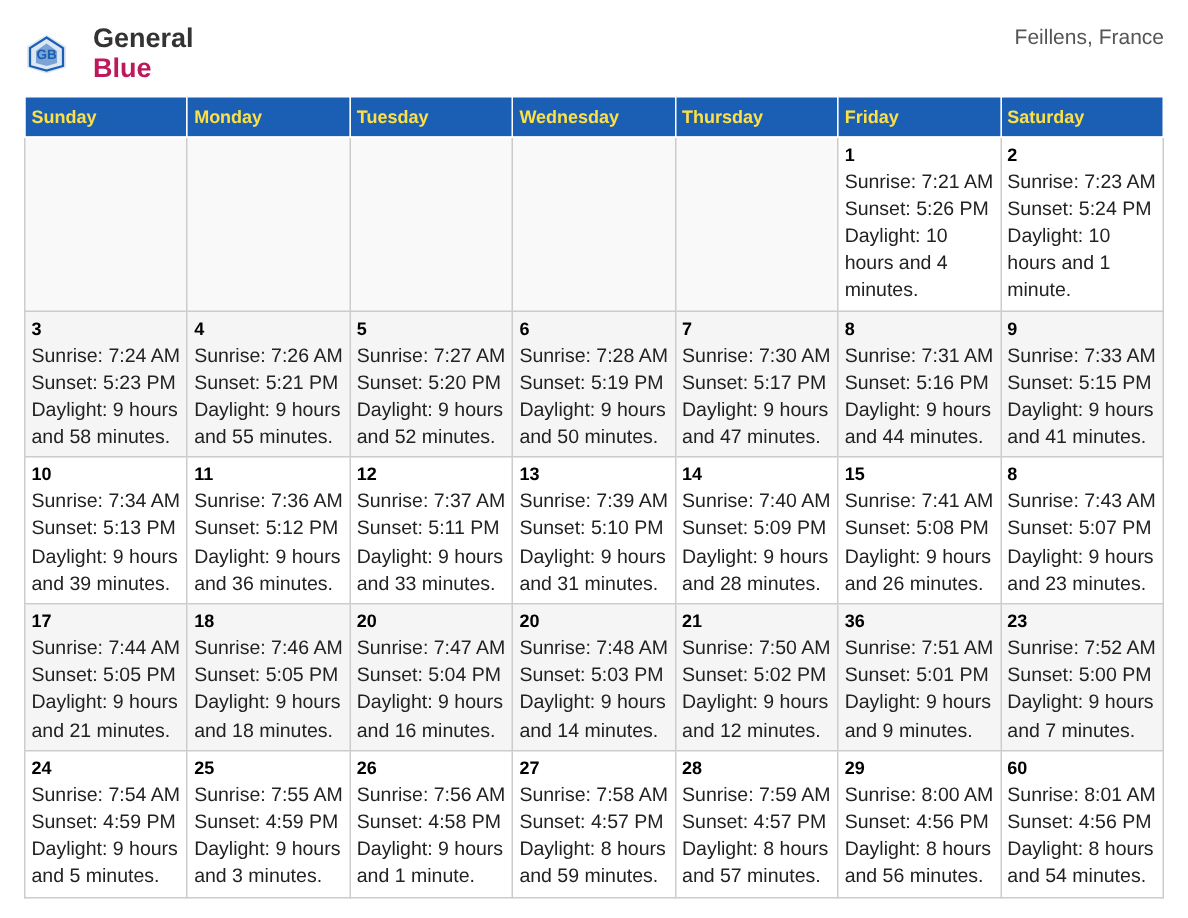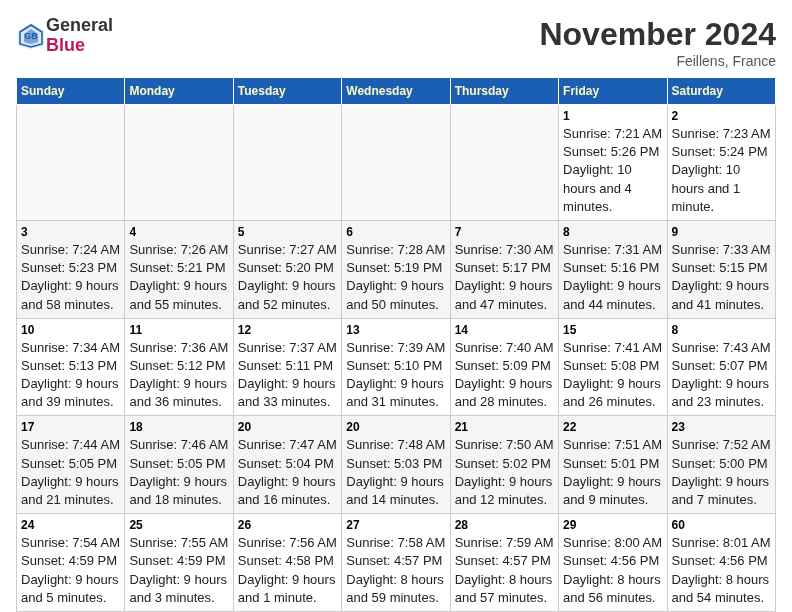--- a/index.html
+++ b/index.html
@@ -12,21 +12,21 @@
     }
     .header {
       display: flex;
       justify-content: space-between;
       align-items: flex-start;
       margin-bottom: 8px;
     }
     .logo {
       display: flex;
       align-items: center;
-      gap: 0;
+      gap: 16px;
     }
     .logo-text {
       font-size: 18px;
       font-weight: bold;
       color: #333;
       line-height: 1.1;
     }
     .logo-text .blue { color: #be185d; }
     .logo-icon {
       width: 30px;
@@ -44,21 +44,21 @@
       font-size: 14px;
       color: #555;
     }
     table {
       width: 100%;
       border-collapse: collapse;
       font-size: 11px;
     }
     thead th {
       background-color: #1a5fb4;
-      color: #fef9c3;
+      color: #fde047;
       padding: 6px 4px;
       text-align: left;
       font-size: 12px;
       font-weight: bold;
       border: 1px solid #fff;
     }
     td {
       border: 1px solid #ccc;
       vertical-align: top;
       padding: 4px;
@@ -94,21 +94,20 @@
       <polygon points="15,4 26,11 26,23 15,26 4,23 4,11" fill="none" stroke="#1a5fb4" stroke-width="1.5"></polygon>
       <polygon points="15,8 22,13 22,21 15,23 8,21 8,13" fill="#1a5fb4" opacity="0.5"></polygon>
       <text x="15" y="18" text-anchor="middle" font-size="9" fill="#1a5fb4" font-weight="bold">GB</text>
     </svg>
     <div class="logo-text">
       <span>General</span><br>
       <span class="blue">Blue</span>
     </div>
   </div>
   <div class="title-block">
-    <div class="month-title">November 2024</div>
     <div class="location">Feillens, France</div>
   </div>
 </div>
 
 <table>
   <thead>
     <tr>
     <th>Sunday</th>
         <th>Monday</th>
         <th>Tuesday</th>
@@ -209,21 +208,21 @@
         </td>
         <td>
           <span class="day-num">20</span>
           <div class="day-info">Sunrise: 7:48 AM<br>Sunset: 5:03 PM<br>Daylight: 9 hours and 14 minutes.</div>
         </td>
         <td>
           <span class="day-num">21</span>
           <div class="day-info">Sunrise: 7:50 AM<br>Sunset: 5:02 PM<br>Daylight: 9 hours and 12 minutes.</div>
         </td>
         <td>
-          <span class="day-num">22</span>
+          <span class="day-num">36</span>
           <div class="day-info">Sunrise: 7:51 AM<br>Sunset: 5:01 PM<br>Daylight: 9 hours and 9 minutes.</div>
         </td>
         <td>
           <span class="day-num">23</span>
           <div class="day-info">Sunrise: 7:52 AM<br>Sunset: 5:00 PM<br>Daylight: 9 hours and 7 minutes.</div>
         </td>
       </tr>
       <tr>
         <td>
           <span class="day-num">24</span>

